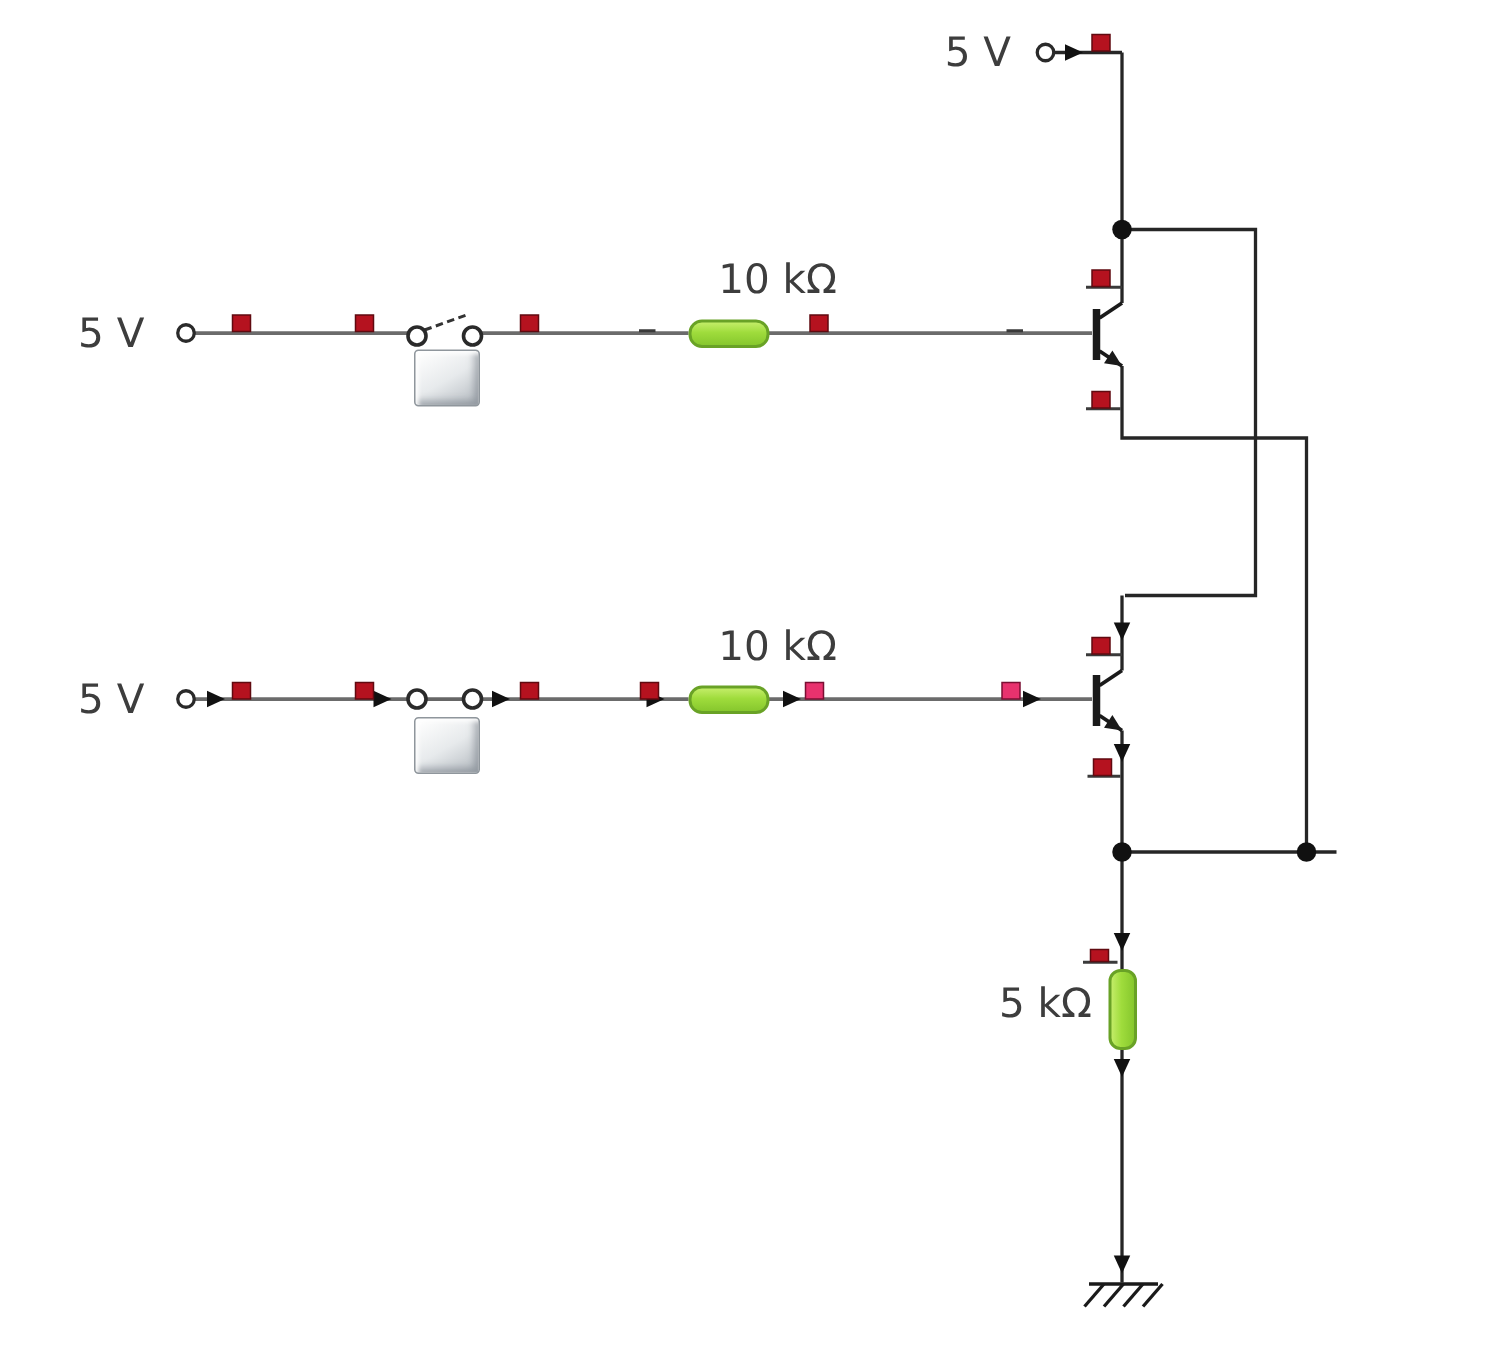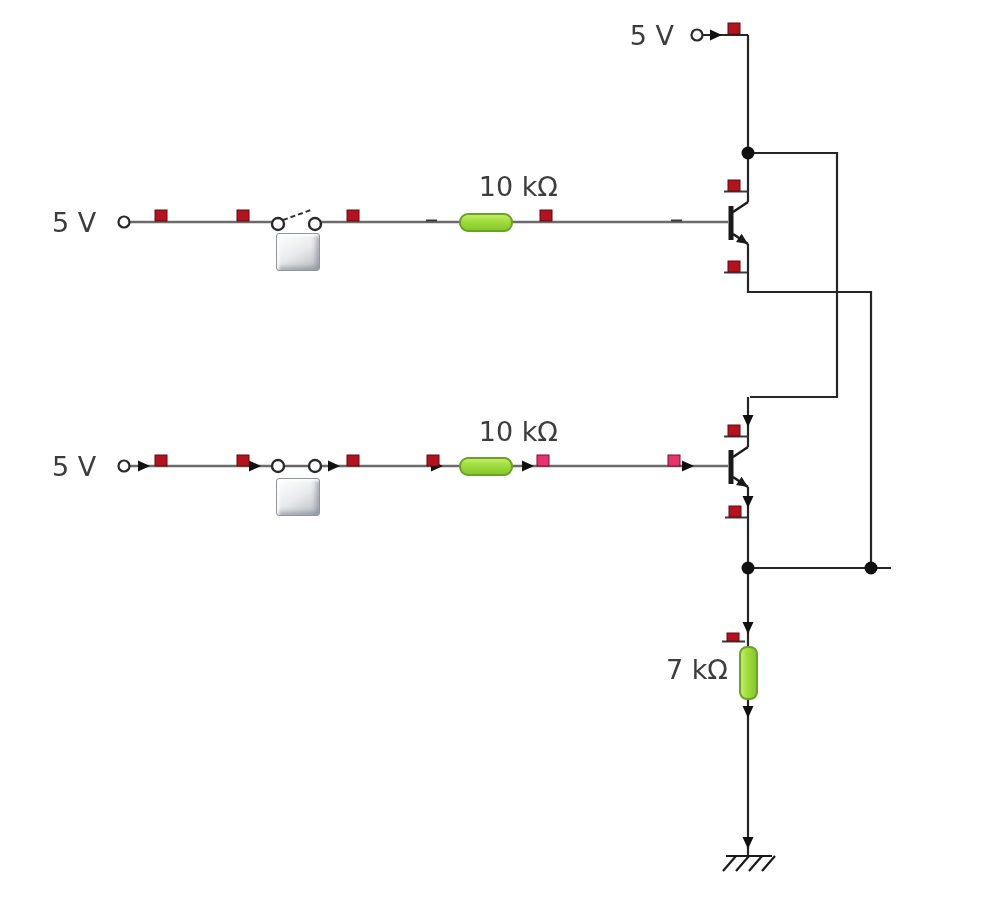--- a/index.html
+++ b/index.html
@@ -214,18 +214,18 @@
       <line x1="988" y1="856" x2="975" y2="871"></line>
       <line x1="1001" y1="856" x2="988" y2="871"></line>
     </g>
   </svg>
 
   <div class="lbl r" style="left:596px;top:21px;width:78px;">5 V</div>
   <div class="lbl" style="left:52px;top:208px;">5 V</div>
   <div class="lbl" style="left:52px;top:452px;">5 V</div>
   <div class="lbl c" style="left:418px;top:172px;width:140px;">10 kΩ</div>
   <div class="lbl c" style="left:418px;top:417px;width:140px;">10 kΩ</div>
-  <div class="lbl r" style="left:628px;top:655px;width:100px;">7 kΩ</div>
+  <div class="lbl r" style="left:628px;top:655px;width:100px;">5 kΩ</div>
 
   <div class="push-button" style="left:276px;top:233px;"></div>
   <div class="push-button" style="left:276px;top:478px;"></div>
 
 </div>
 
 </body></html>

